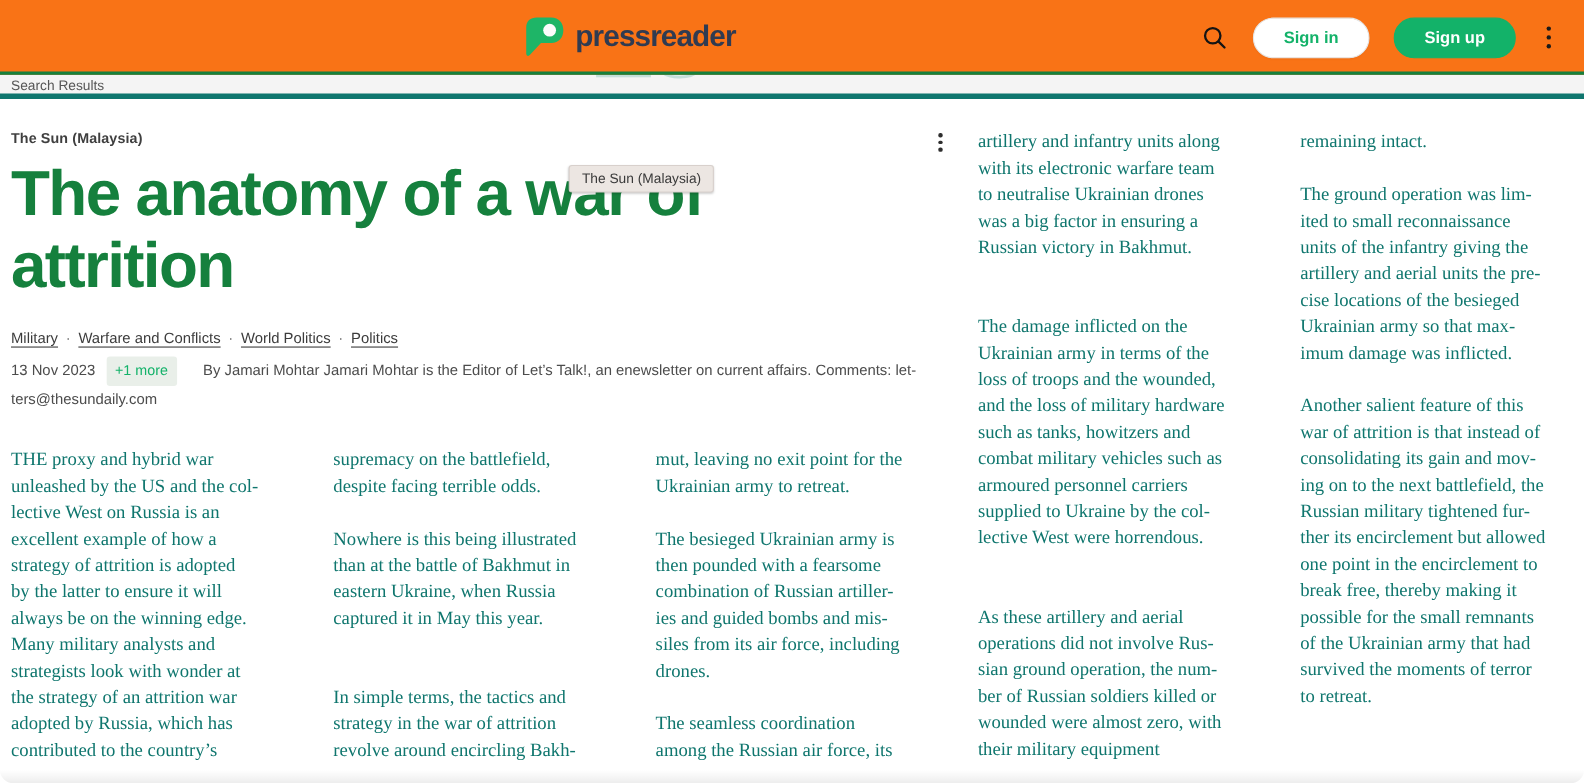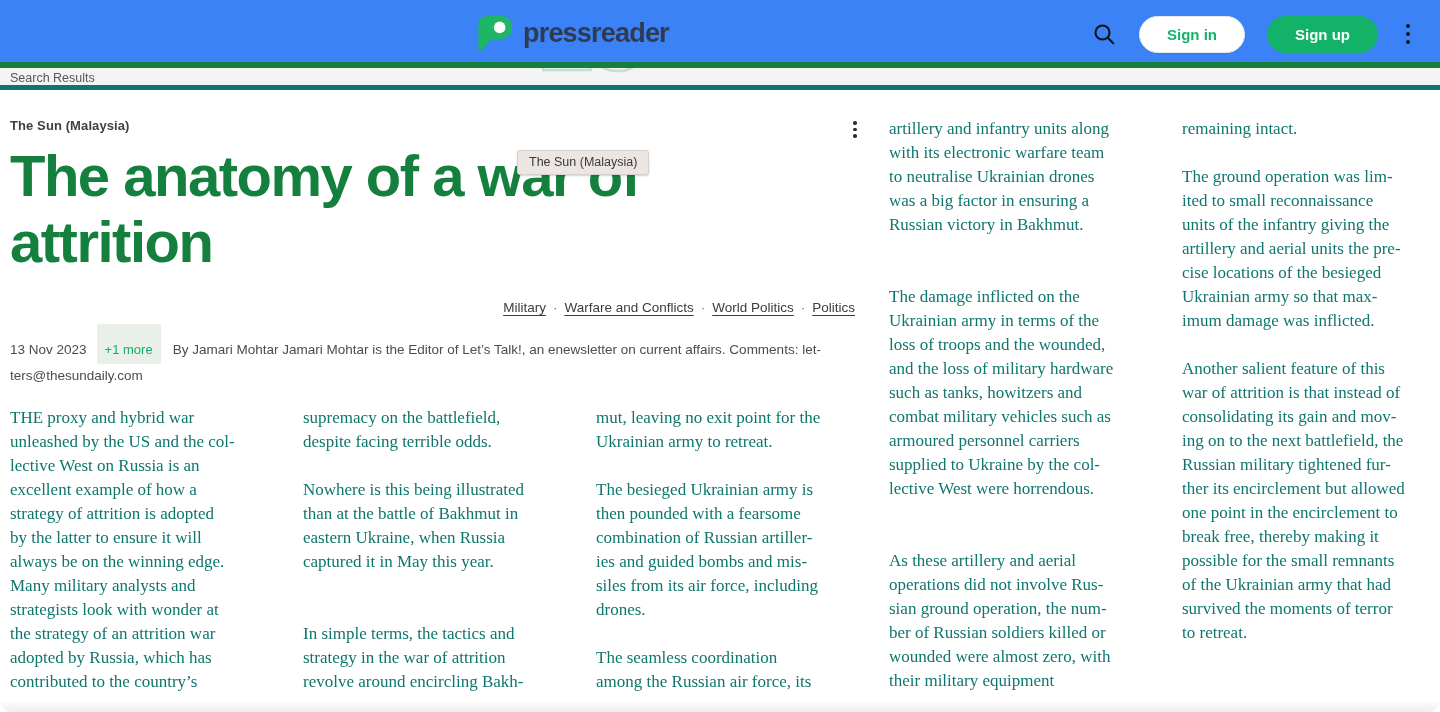--- a/index.html
+++ b/index.html
@@ -1,21 +1,21 @@
 <!DOCTYPE html>
 <html style="--green: #13b269; --badge-bg: #e9efe9; --tooltip-bg: #ece6e2;"><head>
 <meta charset="utf-8">
 <style>
   * { margin:0; padding:0; box-sizing:border-box; }
   html,body { background:#fff; }
   body { font-family:"Liberation Sans", sans-serif; }
   #page { position:relative; width:1440px; height:712px; overflow:hidden; background:#fff; }
 
   
-  .topbar { position:relative; height:68px; background:#3b82f6; border-bottom:6px solid #15803d; z-index:2; }
+  .topbar { position:relative; height:68px; background:#f97316; border-bottom:3px solid #15803d; z-index:2; }
 
   .ann { position:absolute; left:538px; top:-18px; z-index:1; pointer-events:none;
          font-family:"Liberation Sans", sans-serif; white-space:nowrap; }
   .ann .num { font-size:104px; line-height:1; font-weight:400; letter-spacing:-6px;
               color:transparent; -webkit-text-stroke:2.5px rgba(156,204,196,0.55); }
   .ann .suffix { position:absolute; left:96px; top:22px; font-size:21px; font-weight:700;
                  color:transparent; -webkit-text-stroke:1.3px rgba(143,211,169,0.8); }
 
   .logo { position:absolute; left:477px; top:14px; display:flex; align-items:center; gap:9px; z-index:3; cursor:pointer; }
   .logo-word { font-size:27px; font-weight:700; letter-spacing:-0.8px; color:#303b51; }
@@ -33,28 +33,28 @@
   .crumbbar { position:relative; height:22px; background:#f4f4f4; border-bottom:5px solid #0f766e; z-index:0; }
   .crumbbar span { display:inline-block; margin-left:10px; font-size:12.5px; line-height:21px; color:#565656; cursor:pointer; }
 
   
   .article { position:absolute; top:91px; left:0; right:0; bottom:0; background:#fff; overflow:hidden;border-radius:12px; }
 
   .article-header { position:absolute; left:10px; top:27px; width:845px; }
   .pub-label { font-size:13px; font-weight:700; color:#3f3f3f; letter-spacing:0.1px; }
   .headline { margin-top:10px; font-size:58px; line-height:66px; font-weight:700; letter-spacing:-1.5px; color:#15803d; }
 
-  .tags { margin-top:25px; font-size:13.5px; color:#3c3c3c;text-align:right; }
+  .tags { margin-top:25px; font-size:13.5px; color:#3c3c3c; }
   .tag { color:#3c3c3c; text-decoration:underline; text-underline-offset:3px; text-decoration-thickness:1px; cursor:pointer; }
   .tag-sep { margin:0 7px; color:#6b6b6b; text-decoration:none; }
 
   .meta { margin-top:9px; font-size:13.5px; line-height:24px; color:#4c4c4c; }
   .meta .date { margin-right:10px; }
   .badge { display:inline-block; background:var(--badge-bg); color:var(--green); font-size:13px; font-weight:500;
-           padding:14px 8px 2px; border-radius:3px; margin-right:12px; cursor:pointer; }
+           padding:1px 8px 2px; border-radius:3px; margin-right:24px; cursor:pointer; }
   .byline { white-space:pre-line; }
 
   .kebab-article { position:absolute; left:848px; top:26px; display:flex; flex-direction:column; gap:3px; padding:4px 5px; cursor:pointer; }
   .kebab-article i { width:3.5px; height:3.5px; border-radius:50%; background:#2e2e2e; }
 
   .tooltip { position:absolute; left:517px; top:59px; z-index:6; background:var(--tooltip-bg);
              border:1px solid #d8d0cc; box-shadow:0 1px 2px rgba(0,0,0,0.18); border-radius:3px;
              font-size:12.5px; color:#3a3a3a; padding:4px 11px 5px; white-space:nowrap; }
 
   .col { position:absolute; width:276px; top:315px; font-family:"Liberation Serif", serif;

